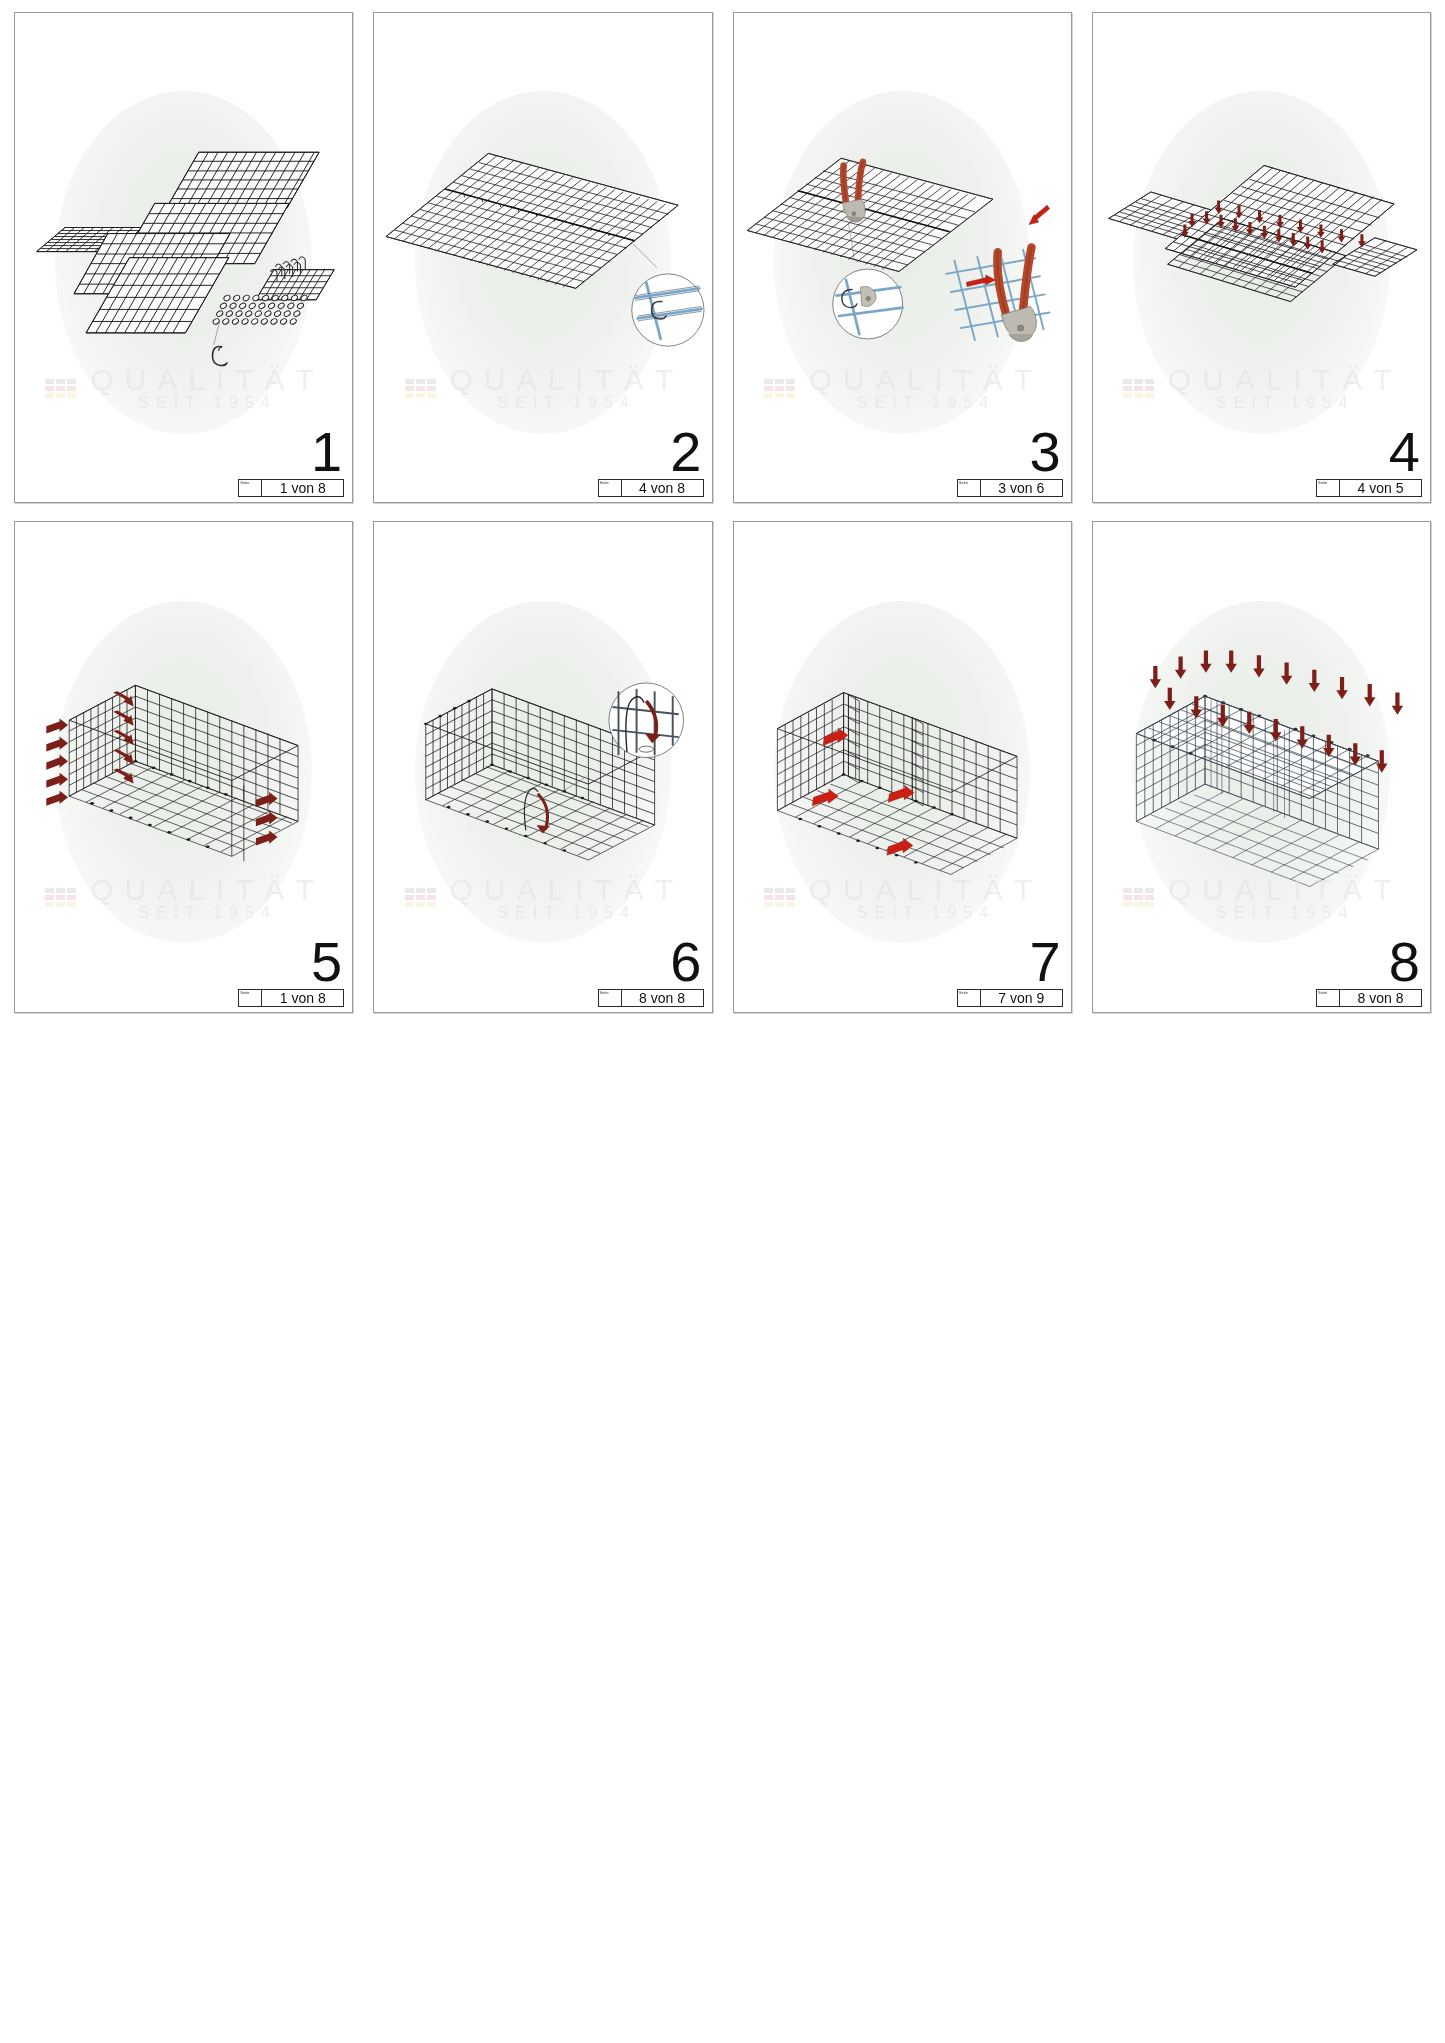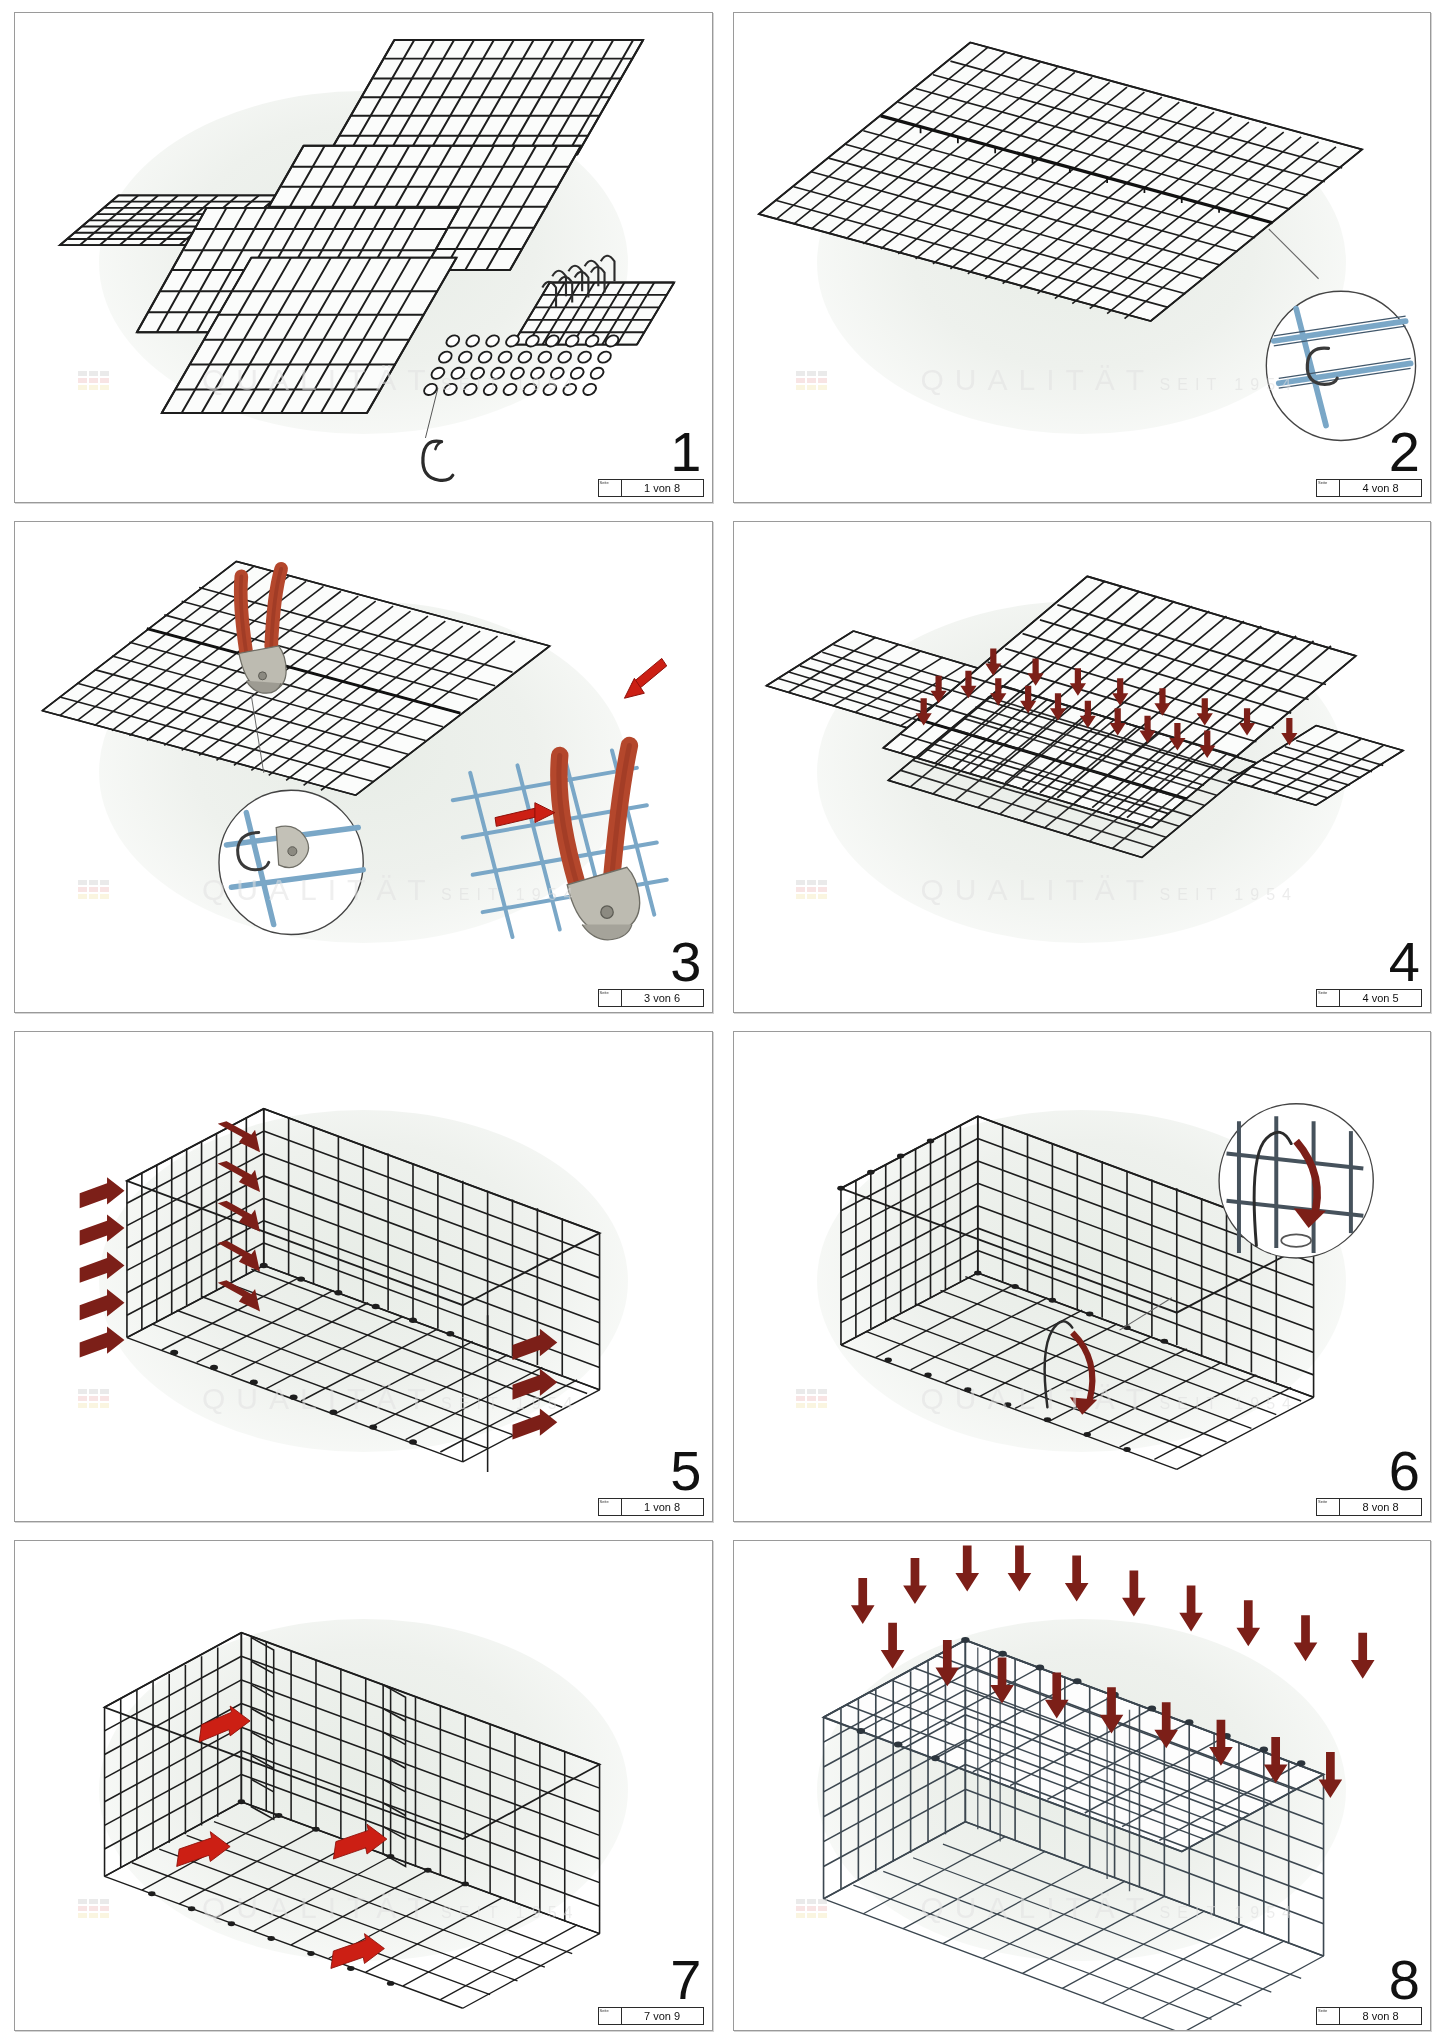--- a/index.html
+++ b/index.html
@@ -7,21 +7,21 @@
   body{
     width:1445px;height:2043px;
     background:#ffffff;
     font-family:"Liberation Sans", sans-serif;
     overflow:hidden;
   }
   .sheet{
     position:relative;
     width:1445px;height:2043px;
     display:grid;
-    grid-template-columns:1fr 1fr;
+    grid-template-columns:1fr 1fr 1fr 1fr;
     grid-template-rows:repeat(4,1fr);
     column-gap:20px;
     row-gap:18px;
     padding:12px 14px;
     box-sizing:border-box;
   }
   .panel{
     position:relative;
     background:#ffffff;
     border:1px solid #9a9a9a;
@@ -84,21 +84,21 @@
     flex:0 0 20px;
     border-right:1px solid #2b2b2b;
     display:flex;align-items:flex-start;justify-content:flex-start;
     padding:0 1px;
     font-size:4px;color:#333;line-height:6px;
     overflow:hidden;
   }
   .tb-val{
     flex:1 1 auto;
     display:flex;align-items:center;justify-content:center;
-    font-size:11px;color:#111;
+    font-size:14px;color:#111;
   }
   .art{position:absolute;inset:0;}
   svg{display:block;width:100%;height:100%;}
 </style>
 </head>
 <body>
 
 <div class="sheet">
 
   <div class="panel">

